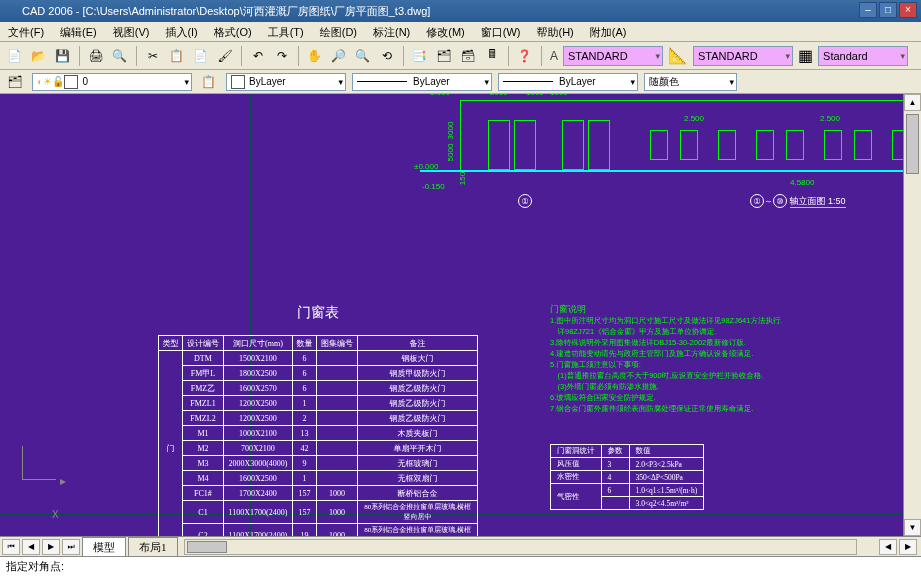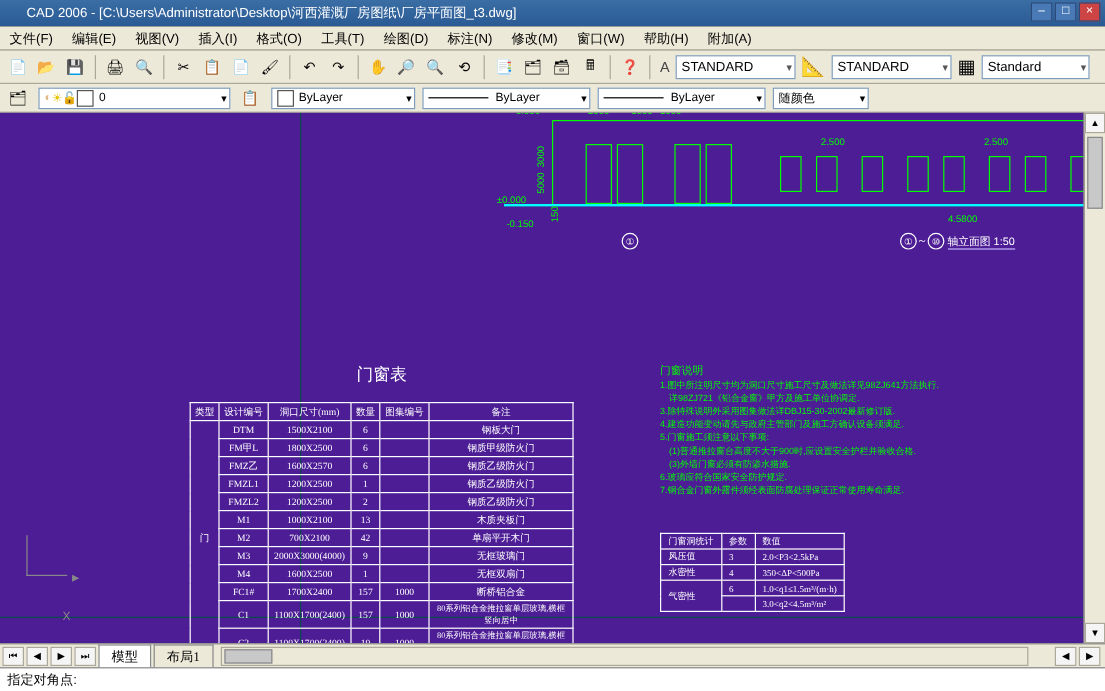--- a/index.html
+++ b/index.html
@@ -9,21 +9,21 @@
 .winbtns { position: absolute; right: 4px; top: 2px; display: flex; gap: 2px; }
 .winbtn { width: 18px; height: 16px; background: #4a7ab5; border: 1px solid #2a4a7a; color: #fff; font-size: 10px; display: flex; align-items: center; justify-content: center; cursor: default; }
 .winbtn.close { background: #c44; }
 
 .menubar { height: 20px; background: #ece9d8; border-bottom: 1px solid #aca899; display: flex; font-size: 11px; }
 .menuitem { padding: 3px 8px; cursor: default; }
 
 .toolbar { height: 28px; background: #ece9d8; border-bottom: 1px solid #aca899; display: flex; align-items: center; padding: 0 4px; gap: 2px; }
 .tbbtn { width: 22px; height: 22px; border: 1px solid transparent; display: flex; align-items: center; justify-content: center; font-size: 12px; cursor: default; }
 .tbsep { width: 1px; height: 20px; background: #aca899; margin: 0 3px; }
-.txtdrop { height: 20px; background: #ffffff; border: 1px solid #7f9db9; font-size: 11px; padding: 0 18px 0 4px; position: relative; display: flex; align-items: center; }
+.txtdrop { height: 20px; background: #f0abfc; border: 1px solid #7f9db9; font-size: 11px; padding: 0 18px 0 4px; position: relative; display: flex; align-items: center; }
 .txtdrop::after { content: "▾"; position: absolute; right: 2px; font-size: 9px; color: #555; }
 
 .propbar { height: 24px; background: #ece9d8; border-bottom: 1px solid #aca899; display: flex; align-items: center; padding: 0 4px; gap: 6px; }
 .lineprev { width: 100px; height: 18px; background: #fff; border: 1px solid #7f9db9; position: relative; display: flex; align-items: center; padding: 0 16px 0 4px; font-size: 10px; }
 .lineprev::after { content: "▾"; position: absolute; right: 2px; font-size: 9px; }
 .colorbox { width: 14px; height: 14px; border: 1px solid #555; background: #fff; margin-right: 4px; display: inline-block; }
 
 .canvas { position: absolute; left: 0; top: 94px; right: 18px; bottom: 40px; background: #4c1d95; overflow: hidden; }
 .vline { position: absolute; top: 0; bottom: 0; width: 1px; background: #0a4a4a; }
 .hline { position: absolute; left: 0; right: 0; height: 1px; background: #0a4a4a; }
@@ -145,21 +145,21 @@
       <span>ByLayer</span>
   </div>
   <div class="lineprev" style="width:140px">
     <span style="border-top:1px solid #000;width:50px;display:inline-block;margin-right:6px"></span>
     <span>ByLayer</span>
   </div>
   <div class="lineprev" style="width:140px">
     <span style="border-top:1px solid #000;width:50px;display:inline-block;margin-right:6px"></span>
     <span>ByLayer</span>
   </div>
-  <div class="lineprev" style="width:80px">
+  <div class="lineprev" style="width:93px">
     <span>随颜色</span>
   </div>
 </div>
 
 <div class="canvas">
   <div class="vline" style="left:250px"></div>
   <div class="hline" style="top:420px"></div>
 
   <div class="elev">
     <div class="bldg-top"></div>

